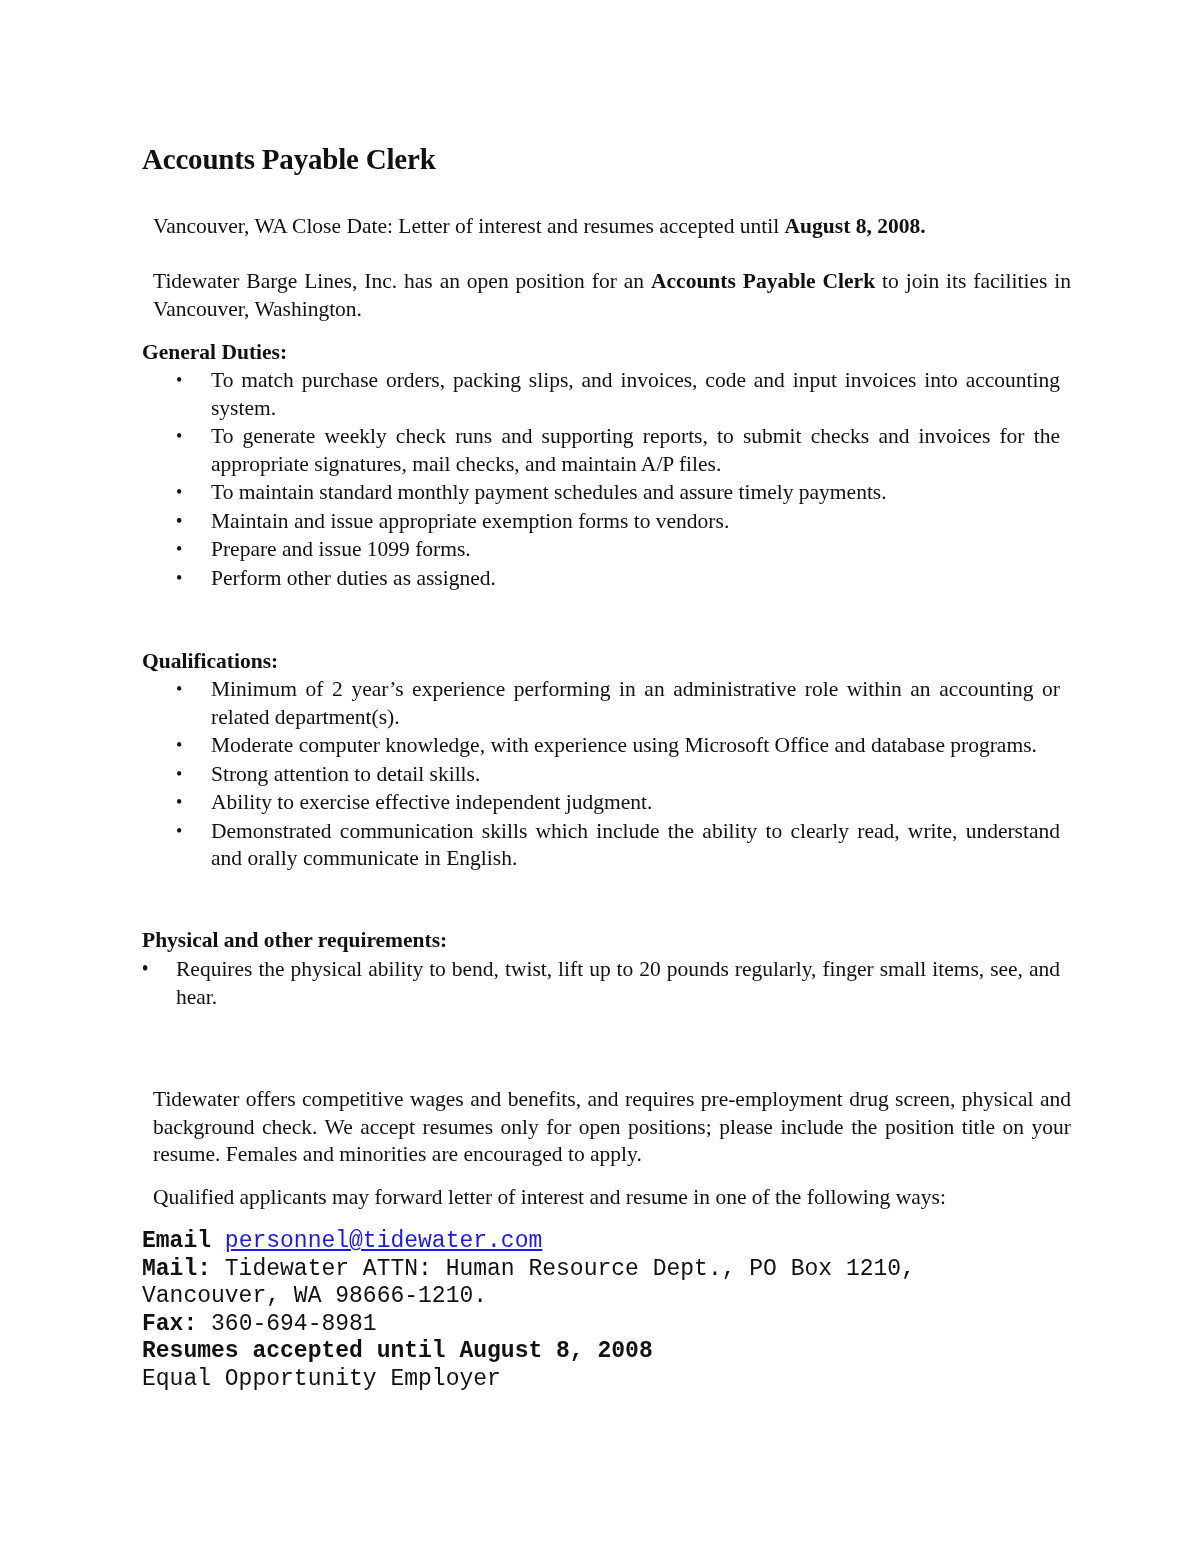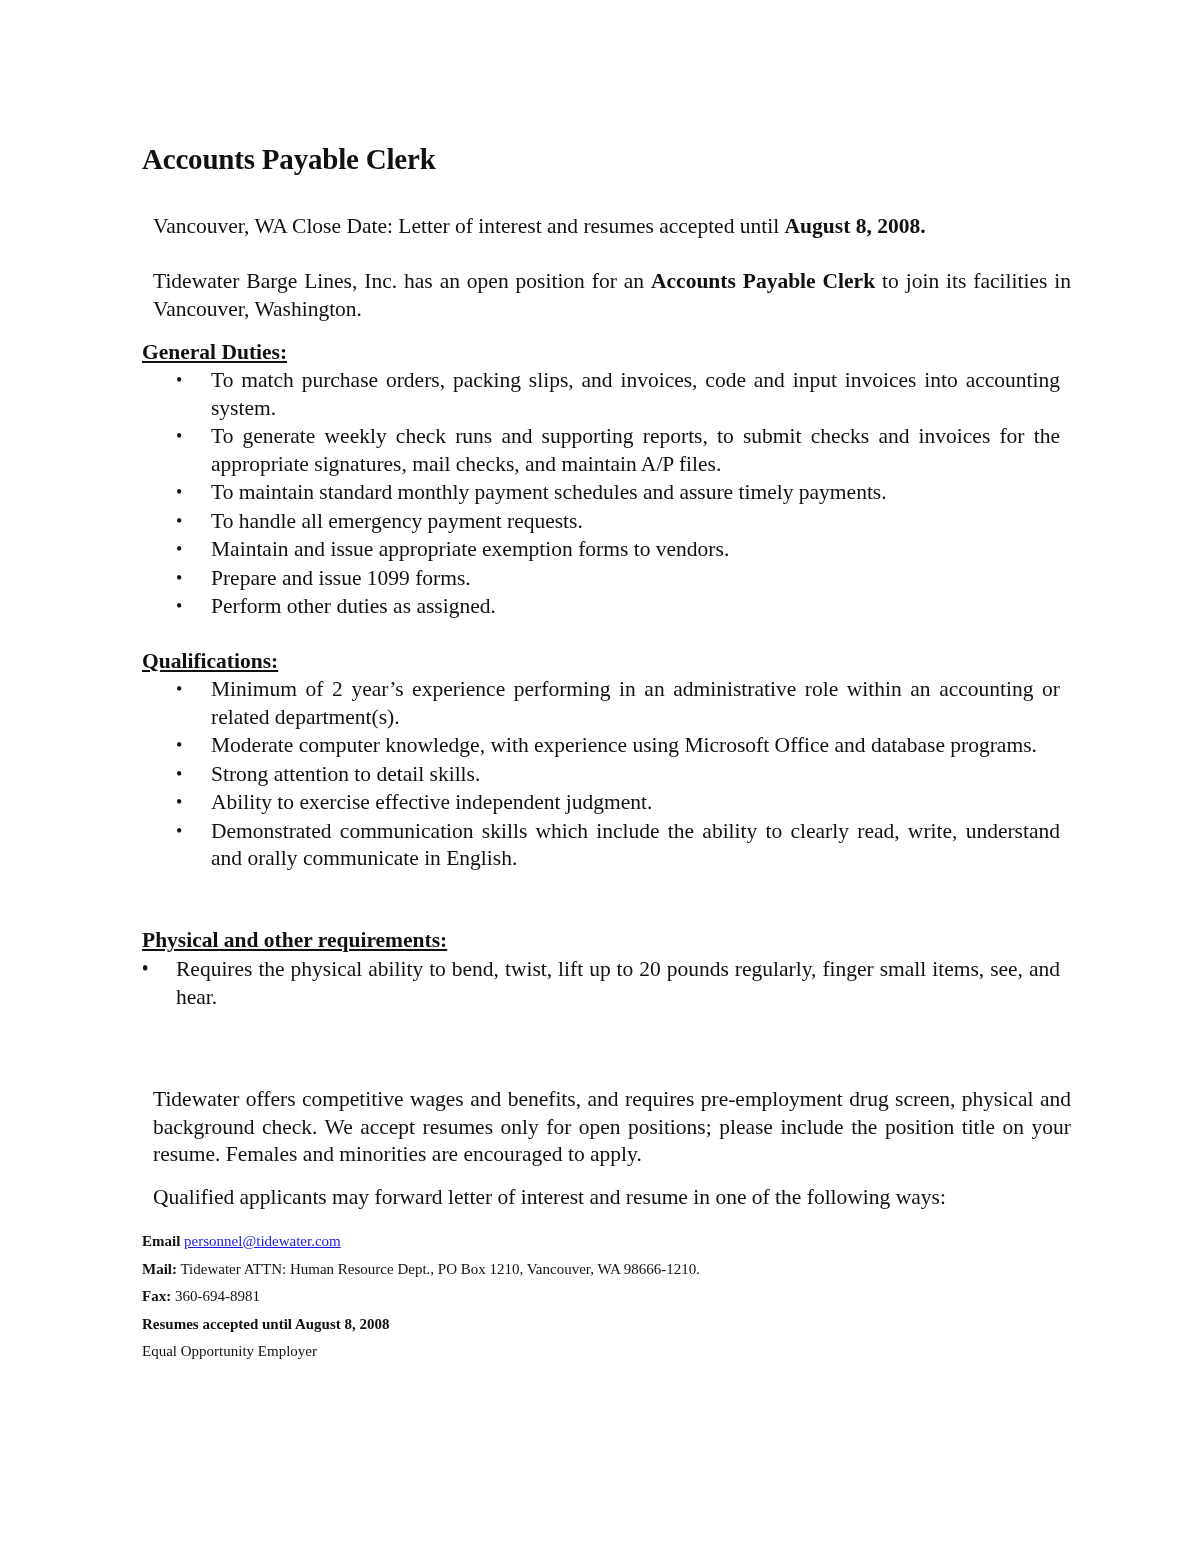--- a/index.html
+++ b/index.html
@@ -13,49 +13,49 @@
       position: absolute; top: 141px; left: 0;
       font-size: 29px; font-weight: bold; letter-spacing: -0.2px;
       margin: 0; line-height: 36px;
     }
     .p {
       position: absolute; left: 0; width: 918px;
       font-size: 21.5px; line-height: 27.5px; margin: 11px;
       text-align: justify;
     }
     .b { font-weight: bold; }
-    .h { font-weight: bold; position: absolute; left: 0; font-size: 21.5px; line-height: 27.5px; margin: 0; text-decoration: underline; }
+    .h { font-weight: bold; position: absolute; left: 0; font-size: 21.5px; line-height: 27.5px; margin: 0; }
     ul.list { position: absolute; margin: 0; padding: 0; list-style: none; width: 918px; }
     ul.list li { position: relative; font-size: 21.5px; line-height: 27.5px; text-align: justify; margin: 0 0 1px 0; }
     ul.indent li { padding-left: 69px; }
     ul.flush li { padding-left: 34px; }
     .bullet { position: absolute; top: 0; font-size: 18px; }
     ul.indent .bullet { left: 34px; }
     ul.flush .bullet { left: 0px; }
     .link { color: #1a1ae6; text-decoration: underline; cursor: pointer; }
-    .contact { position: absolute; left: 0; font-size: 15px; line-height: 27.5px; width: 918px; }
+    .contact { position: absolute; left: 0; font-size: 23px; line-height: 27.5px; width: 918px; font-family: Liberation Mono, monospace; }
     .contact div { margin: 0; }
   </style>
 </head>
 <body>
 
 <div class="page">
 
   <h1 class="title">Accounts Payable Clerk</h1>
 
   <p class="p" style="top:202px;"><span>Vancouver, WA Close Date: Letter of interest and resumes accepted until </span><span class="b">August 8, 2008.</span></p>
 
   <p class="p" style="top:257px;"><span>Tidewater Barge Lines, Inc. has an open position for an </span><span class="b">Accounts Payable Clerk</span><span> to join its facilities in Vancouver, Washington.</span></p>
 
   <h2 class="h" style="top:339px;">General Duties:</h2>
   <ul class="list indent" style="top:367px;">
     <li><span class="bullet">•</span><span>To match purchase orders, packing slips, and invoices, code and input invoices into accounting system.</span></li>
     <li><span class="bullet">•</span><span>To generate weekly check runs and supporting reports, to submit checks and invoices for the appropriate signatures, mail checks, and maintain A/P files.</span></li>
     <li><span class="bullet">•</span><span>To maintain standard monthly payment schedules and assure timely payments.</span></li>
-    <li><span class="bullet">•</span><span>To handle all emergency payment requests.</span></li>
+    <li><span class="bullet">•</span></li>
     <li><span class="bullet">•</span><span>Maintain and issue appropriate exemption forms to vendors.</span></li>
     <li><span class="bullet">•</span><span>Prepare and issue 1099 forms.</span></li>
     <li><span class="bullet">•</span><span>Perform other duties as assigned.</span></li>
   </ul>
 
   <h2 class="h" style="top:648px;">Qualifications:</h2>
   <ul class="list indent" style="top:676px;">
     <li><span class="bullet">•</span><span>Minimum of 2 year’s experience performing in an administrative role within an accounting or related department(s).</span></li>
     <li><span class="bullet">•</span><span>Moderate computer knowledge, with experience using Microsoft Office and database programs.</span></li>
     <li><span class="bullet">•</span><span>Strong attention to detail skills.</span></li>

